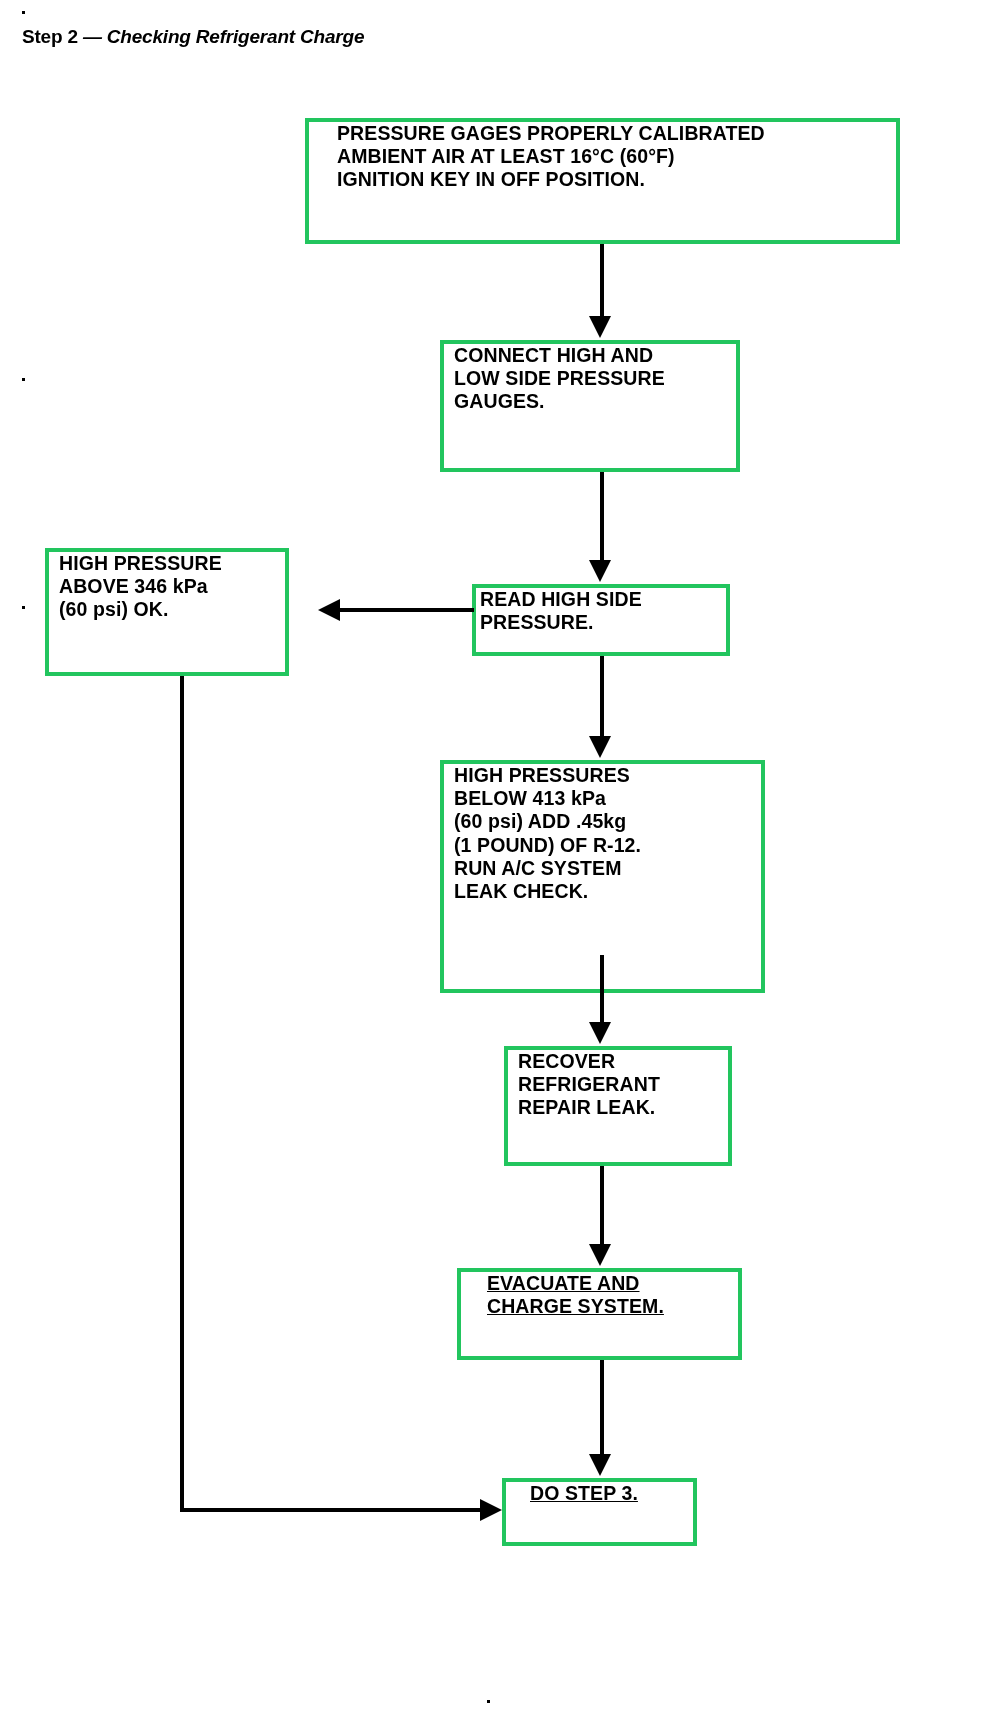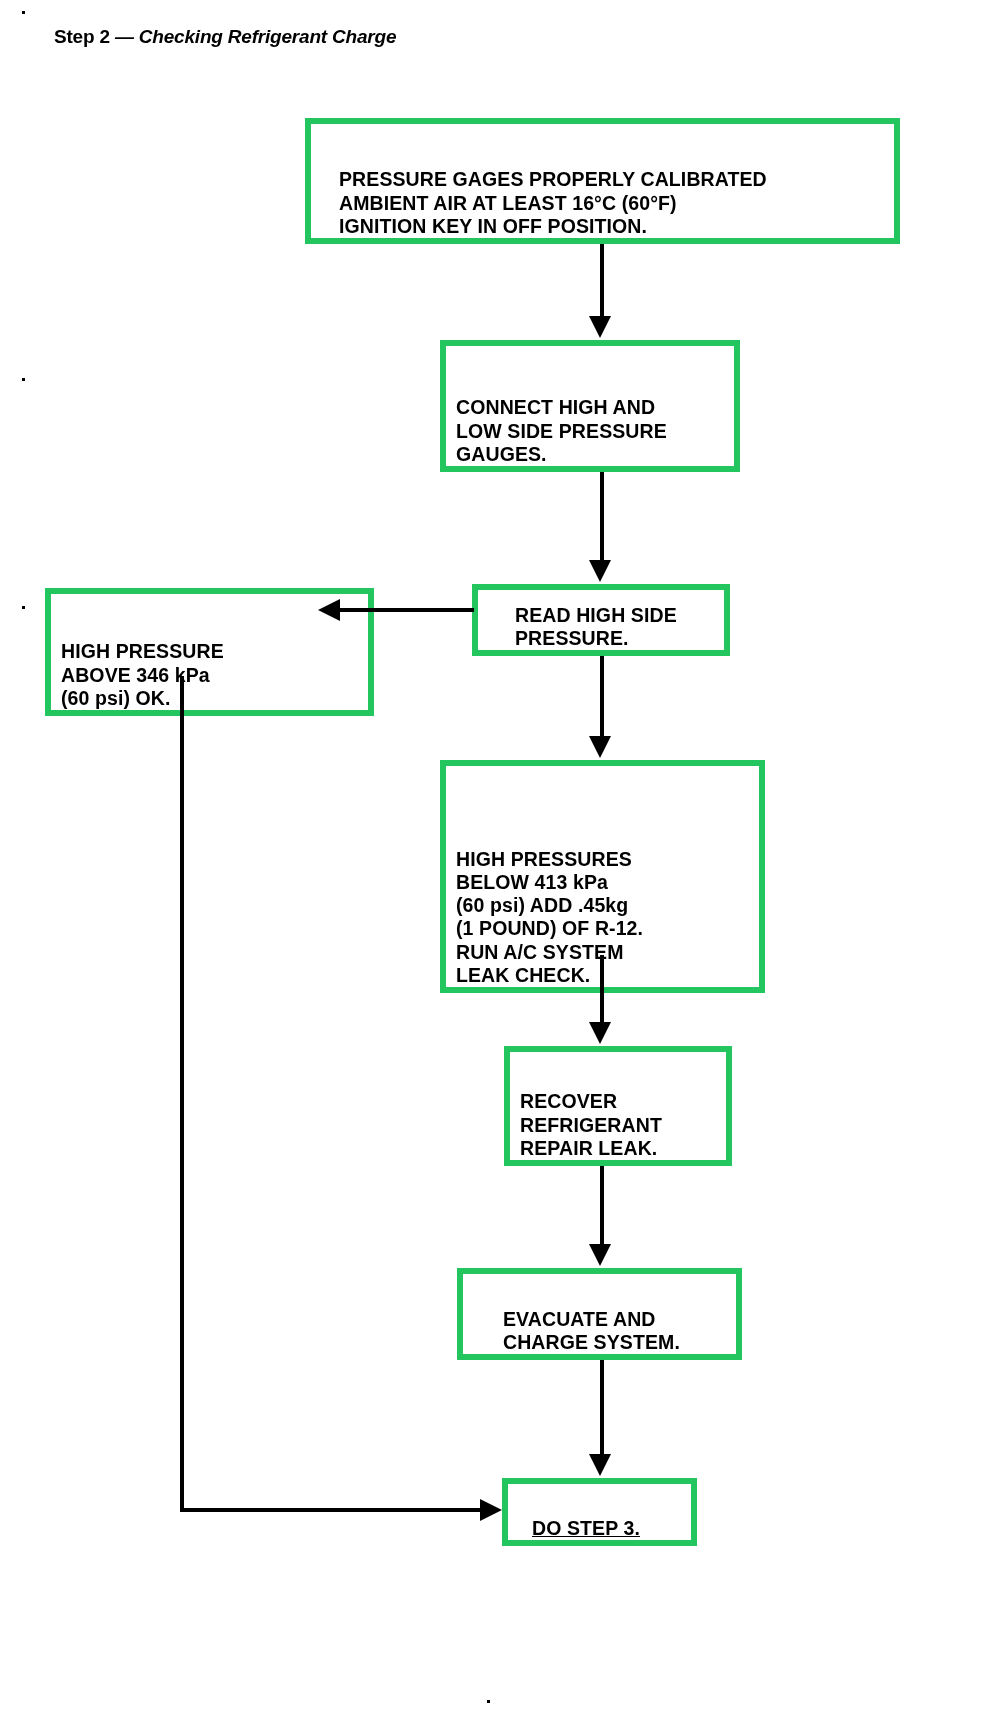--- a/index.html
+++ b/index.html
@@ -22,56 +22,55 @@
     left: 22px;
     top: 26px;
     font-size: 19px;
     font-weight: bold;
     font-style: italic;
     letter-spacing: -0.2px;
     white-space: nowrap;
   }
   #title .step {
     font-style: normal;
-    margin-left: 32px;
   }
 
   
   .node {
     position: absolute;
     box-sizing: border-box;
-    border: 6px solid #22c55e;
+    border: 4px solid #22c55e;
     background: #ffffff;
     display: flex;
-    align-items: flex-end;
+    align-items: flex-start;
   }
   .node .txt {
     font-size: 19.5px;
     font-weight: bold;
     line-height: 1.19;
     letter-spacing: 0.1px;
     white-space: pre-line;
     padding-left: 10px;
     padding-right: 8px;
   }
 
   
   #n-prep      { left: 305px; top: 118px; width: 595px; height: 126px; }
   #n-connect   { left: 440px; top: 340px; width: 300px; height: 132px; }
   #n-readhigh  { left: 472px; top: 584px; width: 258px; height:  72px; }
-  #n-ok        { left:  45px; top: 548px; width: 329px; height: 128px; margin-top: 40px; }
+  #n-ok        { left:  45px; top: 548px; width: 244px; height: 128px; }
   #n-below     { left: 440px; top: 760px; width: 325px; height: 233px; }
   #n-recover   { left: 504px; top:1046px; width: 228px; height: 120px; }
   #n-evacuate  { left: 457px; top:1268px; width: 285px; height:  92px; }
   #n-step3     { left: 502px; top:1478px; width: 195px; height:  68px; text-decoration: underline; }
 
   #n-prep .txt     { padding-left: 28px; }
-  #n-readhigh .txt { padding-left: 37px; }
+  #n-readhigh .txt { padding-left: 4px; }
   #n-step3 .txt    { padding-left: 24px; }
-  #n-evacuate .txt { padding-left: 40px; }
+  #n-evacuate .txt { padding-left: 26px; text-decoration: underline; }
 
   
   .vline {
     position: absolute;
     width: 4px;
     background: #000000;
   }
   .hline {
     position: absolute;
     height: 4px;

